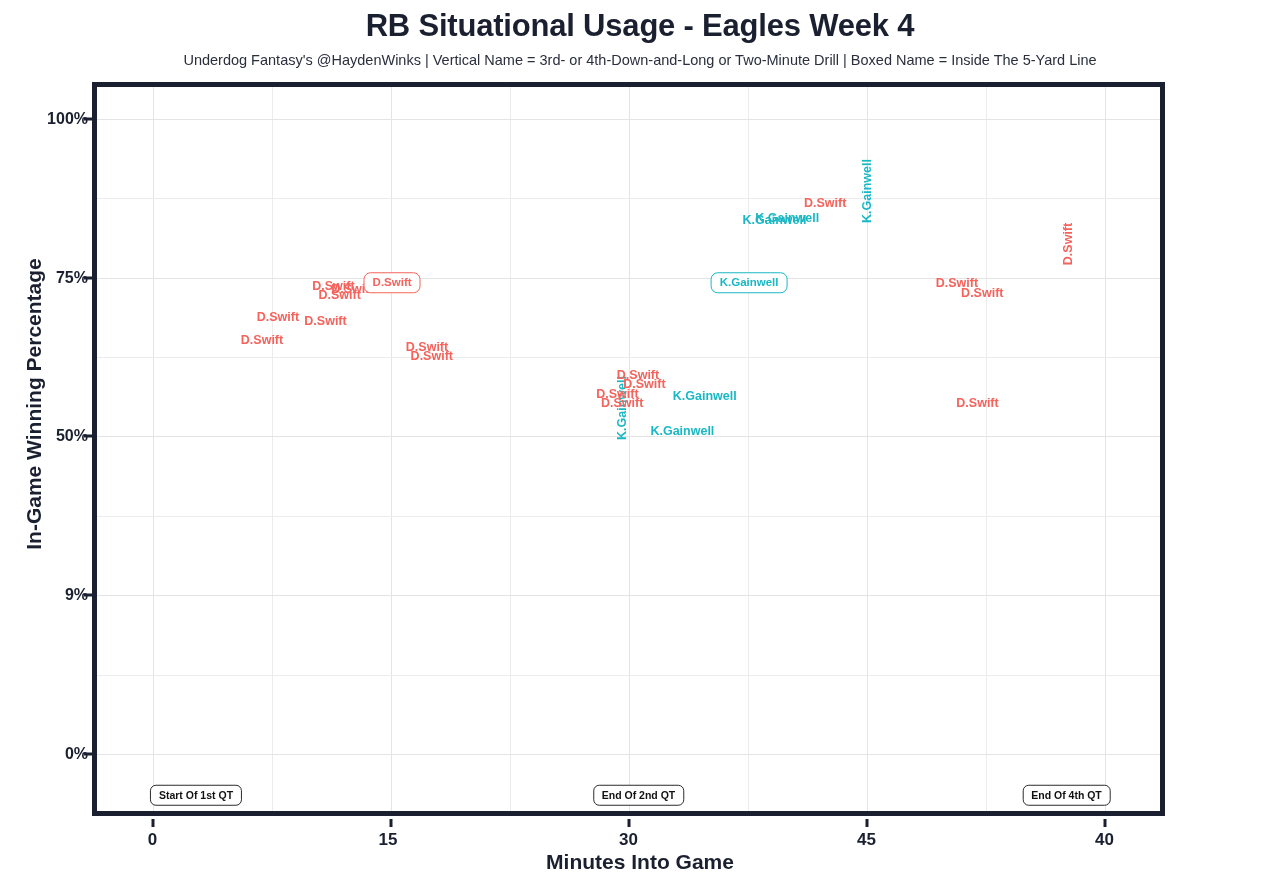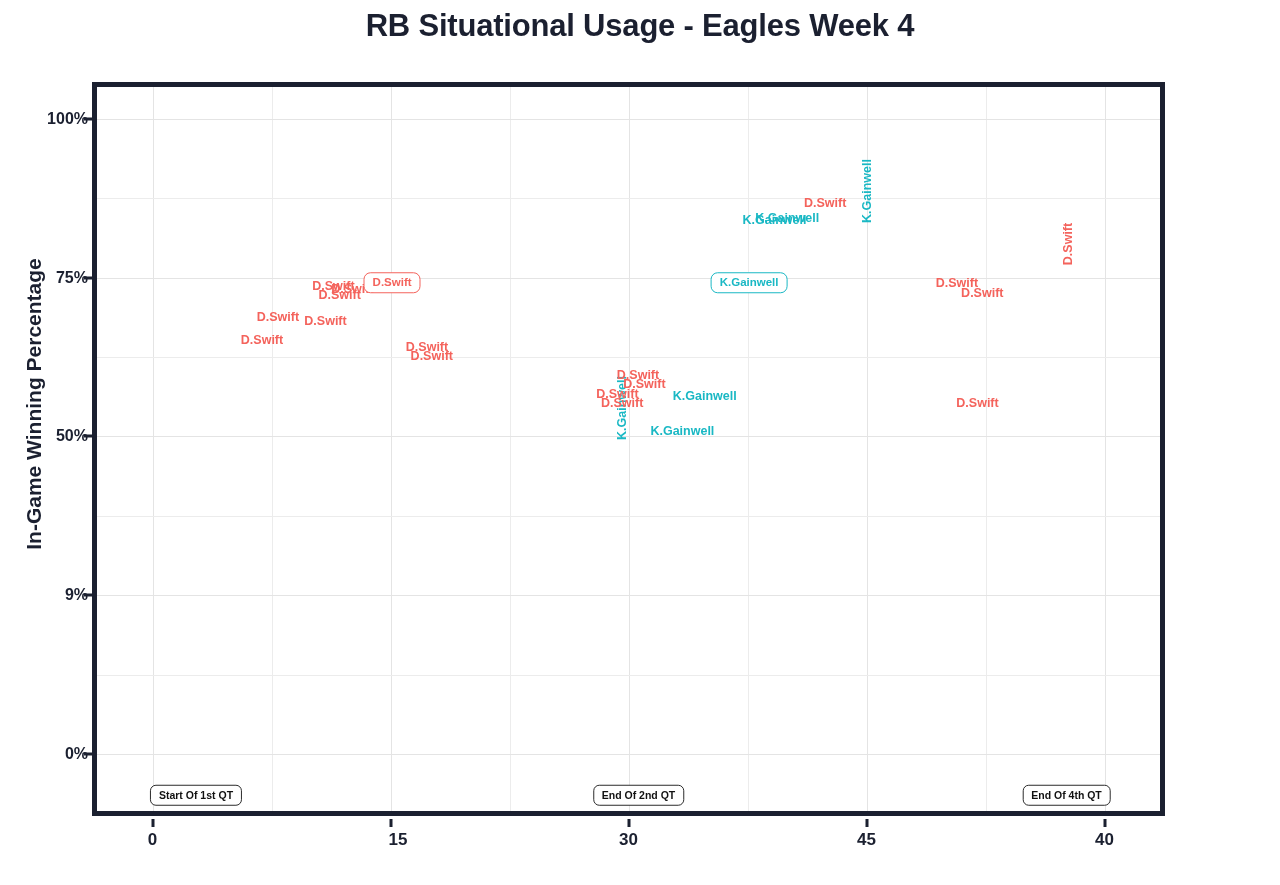--- a/index.html
+++ b/index.html
@@ -118,37 +118,39 @@
     transform:translate(-50%,-50%);
     line-height:1;
   }
 </style>
 </head>
 <body>
 
 <div id="stage">
 
   <div class="chart-title">RB Situational Usage - Eagles Week 4</div>
+  <div class="chart-subtitle">Underdog Fantasy's @HaydenWinks | Vertical Name = 3rd- or 4th-Down-and-Long or Two-Minute Drill | Boxed Name = Inside The 5-Yard Line</div>
 
   <div class="ylabel">In-Game Winning Percentage</div>
+  <div class="xlabel">Minutes Into Game</div>
 
   <div id="axis-ticks">
       <div class="ytick-label" style="top: 753.8px;">0%</div>
       <div class="ytick-mark" style="top: 753.8px; left: 84px;"></div>
       <div class="ytick-label" style="top: 595.1px;">9%</div>
       <div class="ytick-mark" style="top: 595.1px; left: 84px;"></div>
       <div class="ytick-label" style="top: 436.3px;">50%</div>
       <div class="ytick-mark" style="top: 436.3px; left: 84px;"></div>
       <div class="ytick-label" style="top: 277.5px;">75%</div>
       <div class="ytick-mark" style="top: 277.5px; left: 84px;"></div>
       <div class="ytick-label" style="top: 118.8px;">100%</div>
       <div class="ytick-mark" style="top: 118.8px; left: 84px;"></div>
       <div class="xtick-label" style="left: 152.5px;">0</div>
       <div class="xtick-mark" style="left: 152.5px;"></div>
-      <div class="xtick-label" style="left: 398px;">15</div>
+      <div class="xtick-label" style="left: 388px;">15</div>
       <div class="xtick-mark" style="left: 390.5px;"></div>
       <div class="xtick-label" style="left: 628.5px;">30</div>
       <div class="xtick-mark" style="left: 628.5px;"></div>
       <div class="xtick-label" style="left: 866.5px;">45</div>
       <div class="xtick-mark" style="left: 866.5px;"></div>
       <div class="xtick-label" style="left: 1104.5px;">40</div>
       <div class="xtick-mark" style="left: 1104.5px;"></div>
     </div>
 
   <div id="panel">

